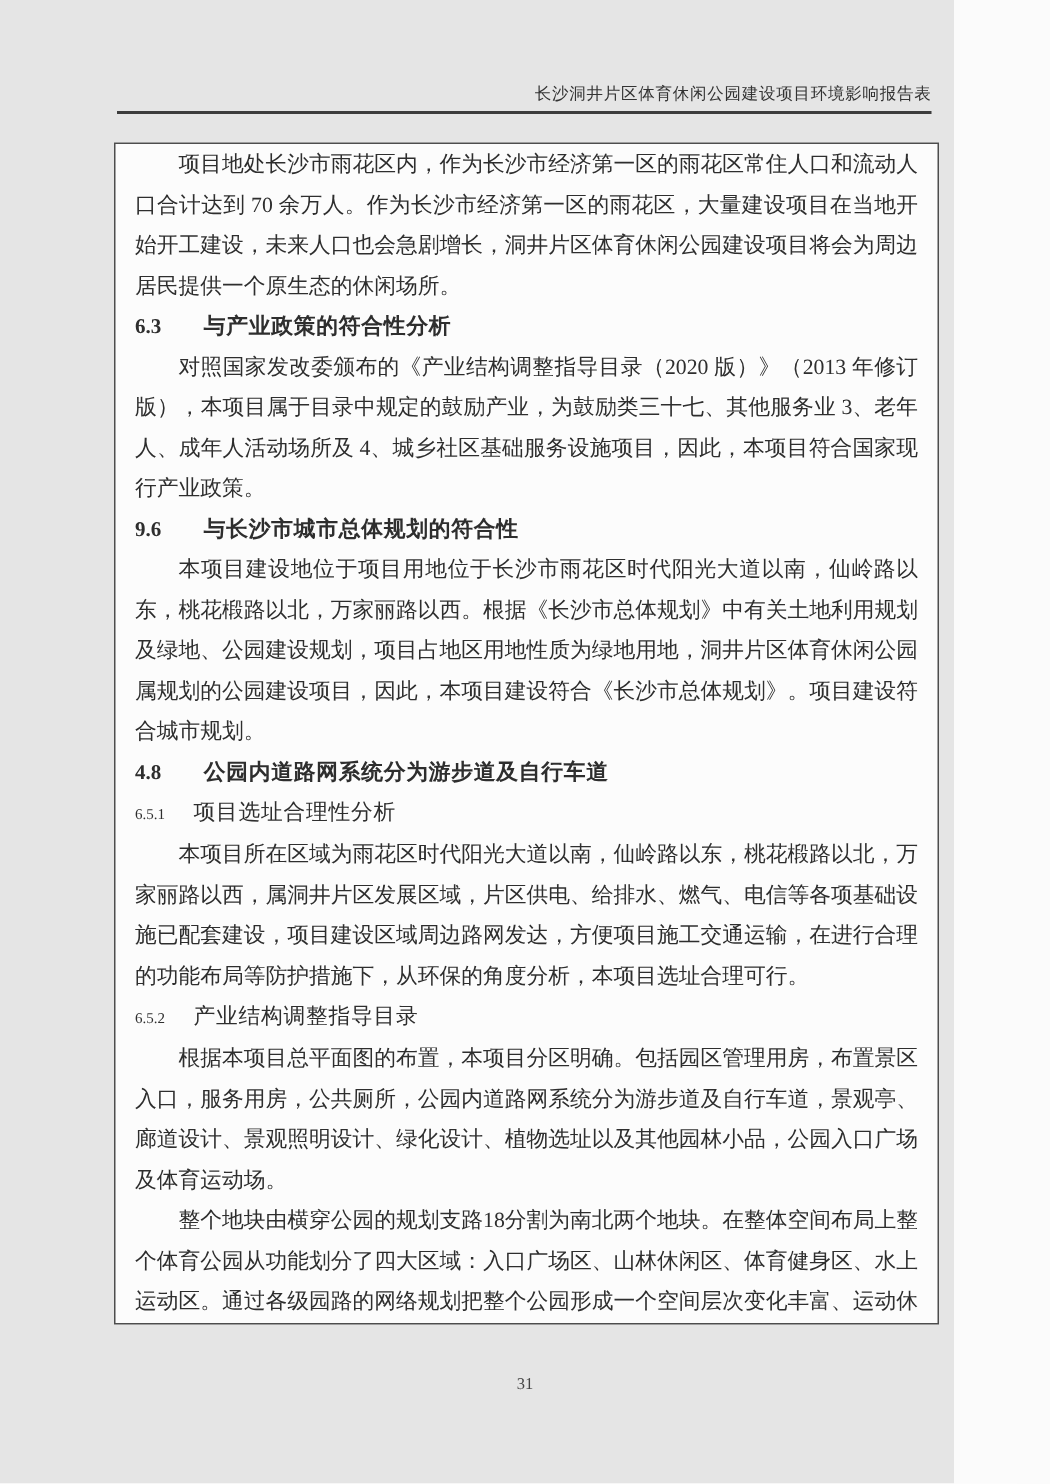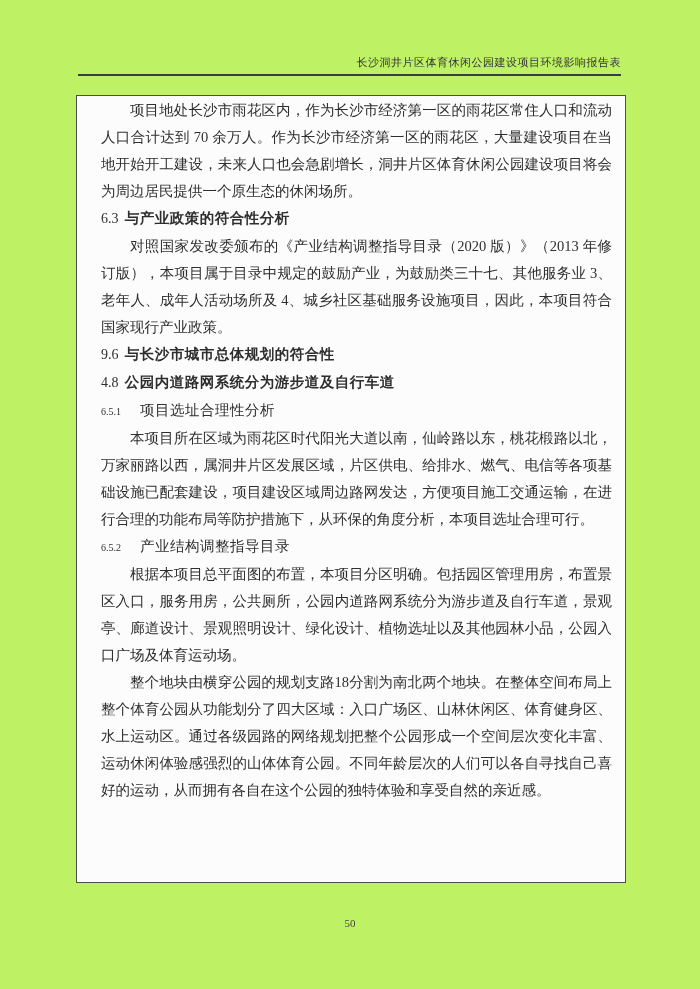--- a/index.html
+++ b/index.html
@@ -3,23 +3,23 @@
 <meta charset="utf-8">
 <style>
   html, body {
     margin: 0;
     padding: 0;
     background: #fbfbfb;
     font-family: "Liberation Serif", "DejaVu Serif", serif;
   }
   .page {
     position: relative;
-    width: 700px;
+    width: 636px;
     height: 989px;
-    background: #bef264;
+    background: #e5e5e5;
     overflow: hidden;
     color: #2e2e2e;
   }
   .running-header {
     position: absolute;
     left: 78px;
     top: 55px;
     width: 543px;
     text-align: right;
     font-size: 11px;
@@ -36,48 +36,49 @@
     background: #3c3c3c;
   }
   .content-box {
     position: absolute;
     left: 76px;
     top: 95px;
     width: 550px;
     height: 788px;
     border: 1.5px solid #4d4d4d;
     box-sizing: border-box;
-    padding: 1px 13px 0 24px;
+    padding: 1px 13px 0 13px;
     overflow: hidden;
     background: #fcfcfc;
   }
   .content-box p,
   .content-box .heading,
   .content-box .subheading {
     margin: 0;
     font-size: 14.5px;
     line-height: 27px;
     text-align: justify;
     text-justify: inter-ideograph;
     color: #2e2e2e;
   }
   .content-box p.para {
     text-indent: 2em;
   }
   .heading .hnum {
     font-family: "Liberation Serif", "DejaVu Serif", serif;
-    font-weight: 400;
+    font-weight: 700;
     margin-right: 0.45em;
     font-size: 14px;
   }
   .heading .htext {
-    font-family: Liberation Mono, monospace;
+    font-family: Liberation Sans, sans-serif;
     font-weight: bold;
     font-size: 14.5px;
     letter-spacing: 0.5px;
+    margin-left: 22px;
   }
   .subheading .hnum {
     font-family: "Liberation Serif", "DejaVu Serif", serif;
     margin-right: 1.9em;
     font-size: 10px;
   }
   .subheading .htext {
     font-weight: normal;
     letter-spacing: 0.5px;
   }
@@ -100,25 +101,26 @@
     <span>长沙洞井片区体育休闲公园建设项目环境影响报告表</span>
   </div>
 
   <div class="header-rule"></div>
 
   <div class="content-box" id="content-box">
       <p class="para">项目地处长沙市雨花区内，作为长沙市经济第一区的雨花区常住人口和流动人口合计达到 70 余万人。作为长沙市经济第一区的雨花区，大量建设项目在当地开始开工建设，未来人口也会急剧增长，洞井片区体育休闲公园建设项目将会为周边居民提供一个原生态的休闲场所。</p>
       <div class="heading"><span class="hnum">6.3</span><span class="htext">与产业政策的符合性分析</span></div>
       <p class="para">对照国家发改委颁布的《产业结构调整指导目录（2020 版）》（2013 年修订版），本项目属于目录中规定的鼓励产业，为鼓励类三十七、其他服务业 3、老年人、成年人活动场所及 4、城乡社区基础服务设施项目，因此，本项目符合国家现行产业政策。</p>
       <div class="heading"><span class="hnum">9.6</span><span class="htext">与长沙市城市总体规划的符合性</span></div>
+      <p class="para">本项目建设地位于项目用地位于长沙市雨花区时代阳光大道以南，仙岭路以东，桃花椴路以北，万家丽路以西。根据《长沙市总体规划》中有关土地利用规划及绿地、公园建设规划，项目占地区用地性质为绿地用地，洞井片区体育休闲公园属规划的公园建设项目，因此，本项目建设符合《长沙市总体规划》。项目建设符合城市规划。</p>
       <div class="heading"><span class="hnum">4.8</span><span class="htext">公园内道路网系统分为游步道及自行车道</span></div>
       <div class="subheading"><span class="hnum">6.5.1</span><span class="htext">项目选址合理性分析</span></div>
       <p class="para">本项目所在区域为雨花区时代阳光大道以南，仙岭路以东，桃花椴路以北，万家丽路以西，属洞井片区发展区域，片区供电、给排水、燃气、电信等各项基础设施已配套建设，项目建设区域周边路网发达，方便项目施工交通运输，在进行合理的功能布局等防护措施下，从环保的角度分析，本项目选址合理可行。</p>
       <div class="subheading"><span class="hnum">6.5.2</span><span class="htext">产业结构调整指导目录</span></div>
       <p class="para">根据本项目总平面图的布置，本项目分区明确。包括园区管理用房，布置景区入口，服务用房，公共厕所，公园内道路网系统分为游步道及自行车道，景观亭、廊道设计、景观照明设计、绿化设计、植物选址以及其他园林小品，公园入口广场及体育运动场。</p>
       <p class="para">整个地块由横穿公园的规划支路18分割为南北两个地块。在整体空间布局上整个体育公园从功能划分了四大区域：入口广场区、山林休闲区、体育健身区、水上运动区。通过各级园路的网络规划把整个公园形成一个空间层次变化丰富、运动休闲体验感强烈的山体体育公园。不同年龄层次的人们可以各自寻找自己喜好的运动，从而拥有各自在这个公园的独特体验和享受自然的亲近感。</p>
     </div>
 
   <div class="page-footer">
-    <span>50</span>
+    <span>31</span>
   </div>
 
 </div>
 
 </body></html>

